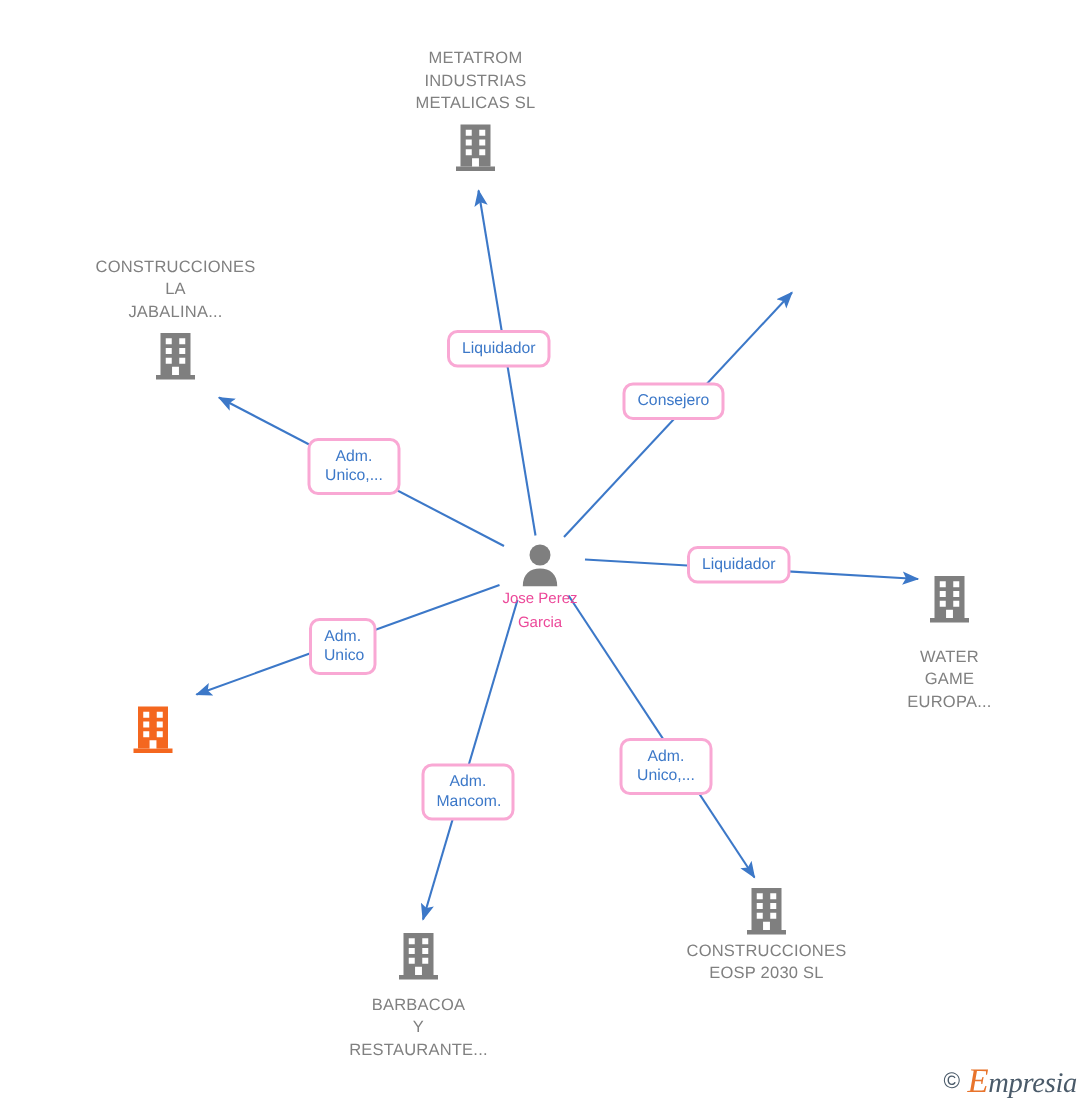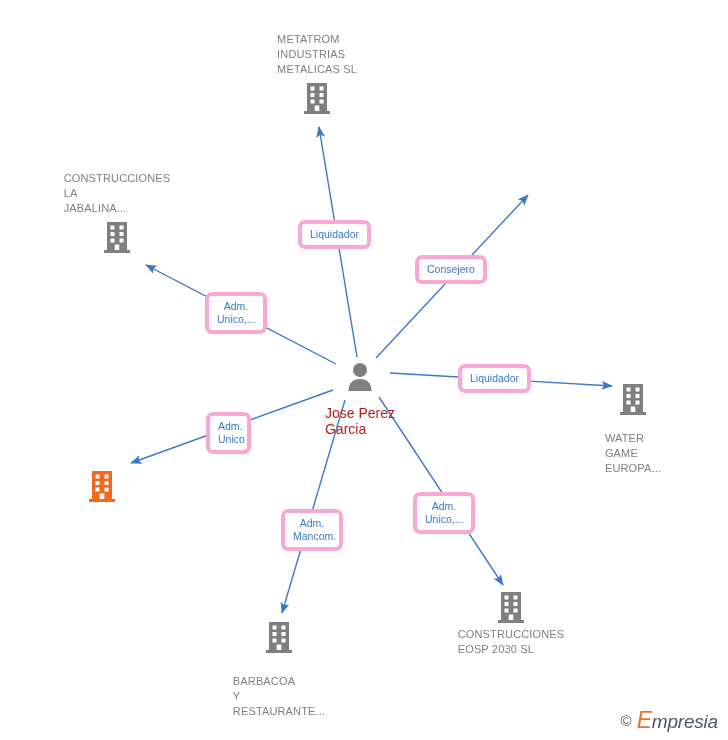--- a/index.html
+++ b/index.html
@@ -30,50 +30,50 @@
     width: 728px;
     height: 740px;
     pointer-events: none;
   }
 
   
   .node {
     position: absolute;
     width: 150px;
     margin-left: -75px;
-    text-align: left;
+    text-align: center;
     display: flex;
     flex-direction: column;
     align-items: center;
   }
   .node-label {
     font-size: 11px;
     line-height: 15px;
     color: #808080;
     letter-spacing: 0.15px;
     white-space: pre-line;
   }
   .node-icon {
     display: block;
   }
   .node-icon svg {
     display: block;
   }
   .person-label {
-    font-size: 14px;
+    font-size: 10px;
     line-height: 16px;
-    color: #b91c1c;
+    color: #ec4899;
     white-space: pre-line;
-    margin-top: 14px;
+    margin-top: 1px;
   }
 
   
   .edge-label {
     position: absolute;
-    border: 4px solid #f9a8d4;
+    border: 2px solid #f9a8d4;
     background: #ffffff;
     border-radius: 7px;
     color: #3c78c8;
     font-size: 10.5px;
     line-height: 13px;
     text-align: center;
     padding: 4px 8px 4px 8px;
     white-space: pre-line;
     box-sizing: border-box;
   }
@@ -86,21 +86,21 @@
     display: flex;
     align-items: center;
     gap: 5px;
   }
   #watermark .copy {
     font-size: 15px;
     color: #4a5a69;
     line-height: 1;
   }
   #watermark .brand {
-    font-family: Liberation Sans, sans-serif;
+    font-family: Liberation Serif, serif;
     font-style: italic;
     font-size: 19px;
     line-height: 1;
     color: #4a5a69;
     letter-spacing: -0.2px;
   }
   #watermark .brand .cap {
     color: #e8742c;
     font-size: 23px;
   }
@@ -227,21 +227,21 @@
         <rect x="2" y="30" width="26" height="3" fill="#7f7f7f"></rect>
         <rect x="8.5" y="5.5" width="4" height="4" fill="#ffffff"></rect>
         <rect x="17.5" y="5.5" width="4" height="4" fill="#ffffff"></rect>
         <rect x="8.5" y="12" width="4" height="4" fill="#ffffff"></rect>
         <rect x="17.5" y="12" width="4" height="4" fill="#ffffff"></rect>
         <rect x="8.5" y="18.5" width="4" height="4" fill="#ffffff"></rect>
         <rect x="17.5" y="18.5" width="4" height="4" fill="#ffffff"></rect>
         <rect x="12.7" y="24.5" width="4.6" height="5.5" fill="#ffffff"></rect>
       </svg>
     </div>
-    <div class="node-label" style="margin-top:20px;">BARBACOA
+    <div class="node-label" style="margin-top:9px;">BARBACOA
 Y
 RESTAURANTE...</div>
   </div>
 
   <div class="node" style="left:511px; top:590px;">
     <div class="node-icon">
       <svg width="30" height="34" viewBox="0 0 30 34" xmlns="http://www.w3.org/2000/svg">
         <rect x="5" y="2" width="20" height="28" fill="#7f7f7f"></rect>
         <rect x="2" y="30" width="26" height="3" fill="#7f7f7f"></rect>
         <rect x="8.5" y="5.5" width="4" height="4" fill="#ffffff"></rect>

